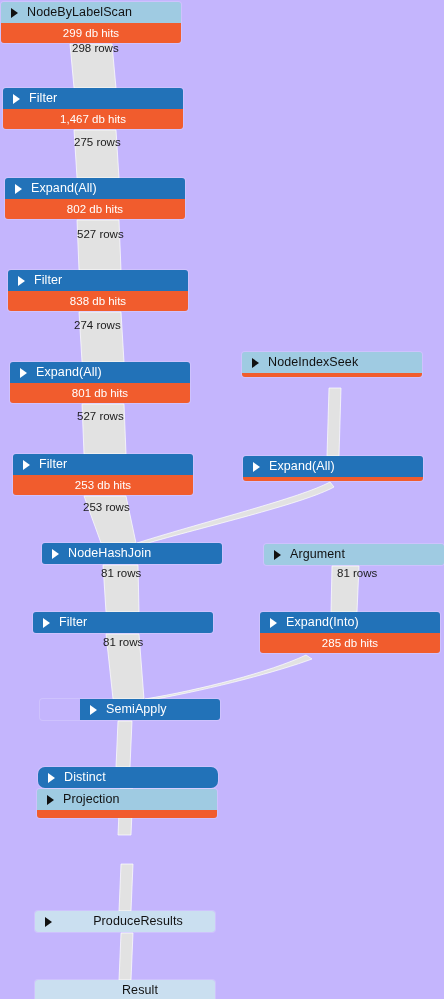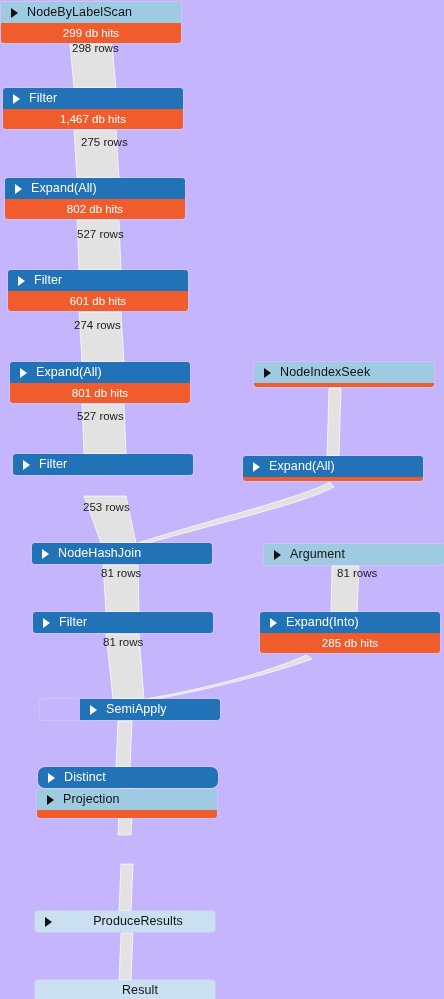--- a/index.html
+++ b/index.html
@@ -147,38 +147,39 @@
       <div class="node dark" style="left: 3px; top: 88px; width: 180px;">
         <div class="hdr"><span class="tri"></span><span>Filter</span></div>
         <div class="hits withtext">1,467 db hits</div>
       </div>
       <div class="node dark" style="left: 5px; top: 178px; width: 180px;">
         <div class="hdr"><span class="tri"></span><span>Expand(All)</span></div>
         <div class="hits withtext">802 db hits</div>
       </div>
       <div class="node dark" style="left: 8px; top: 270px; width: 180px;">
         <div class="hdr"><span class="tri"></span><span>Filter</span></div>
-        <div class="hits withtext">601 db hits</div>
+        <div class="hits withtext">838 db hits</div>
       </div>
       <div class="node dark" style="left: 10px; top: 362px; width: 180px;">
         <div class="hdr"><span class="tri"></span><span>Expand(All)</span></div>
         <div class="hits withtext">801 db hits</div>
       </div>
-      <div class="node light" style="left: 242px; top: 362px; width: 180px; margin-left: 12px;">
+      <div class="node light" style="left: 242px; top: 352px; width: 180px;">
         <div class="hdr"><span class="tri"></span><span>NodeIndexSeek</span></div>
         <div class="hits bar"></div>
       </div>
       <div class="node dark" style="left: 13px; top: 454px; width: 180px;">
         <div class="hdr"><span class="tri"></span><span>Filter</span></div>
+        <div class="hits withtext">253 db hits</div>
       </div>
       <div class="node dark" style="left: 243px; top: 456px; width: 180px;">
         <div class="hdr"><span class="tri"></span><span>Expand(All)</span></div>
         <div class="hits bar"></div>
       </div>
-      <div class="node dark" style="left: 32px; top: 543px; width: 180px;">
+      <div class="node dark" style="left: 42px; top: 543px; width: 180px;">
         <div class="hdr"><span class="tri"></span><span>NodeHashJoin</span></div>
       </div>
       <div class="node light" style="left: 264px; top: 544px; width: 180px;">
         <div class="hdr"><span class="tri"></span><span>Argument</span></div>
       </div>
       <div class="node dark" style="left: 33px; top: 612px; width: 180px;">
         <div class="hdr"><span class="tri"></span><span>Filter</span></div>
       </div>
       <div class="node dark" style="left: 260px; top: 612px; width: 180px;">
         <div class="hdr"><span class="tri"></span><span>Expand(Into)</span></div>
@@ -196,21 +197,21 @@
       </div>
       <div class="node pale" style="left: 35px; top: 911px; width: 180px;">
         <div class="hdr"><span class="tri"></span><span>ProduceResults</span></div>
       </div>
       <div class="node pale noarrow" style="left: 35px; top: 980px; width: 180px;">
         <div class="hdr"><span>Result</span></div>
       </div>
     </div>
   <div id="labels-layer">
       <div class="rowlabel" style="left: 72px; top: 42px;">298 rows</div>
-      <div class="rowlabel" style="left: 81px; top: 136px;">275 rows</div>
+      <div class="rowlabel" style="left: 74px; top: 136px;">275 rows</div>
       <div class="rowlabel" style="left: 77px; top: 228px;">527 rows</div>
       <div class="rowlabel" style="left: 74px; top: 319px;">274 rows</div>
       <div class="rowlabel" style="left: 77px; top: 410px;">527 rows</div>
       <div class="rowlabel" style="left: 83px; top: 501px;">253 rows</div>
       <div class="rowlabel" style="left: 101px; top: 567px;">81 rows</div>
       <div class="rowlabel" style="left: 103px; top: 636px;">81 rows</div>
       <div class="rowlabel" style="left: 337px; top: 567px;">81 rows</div>
     </div>
 
 </div>

